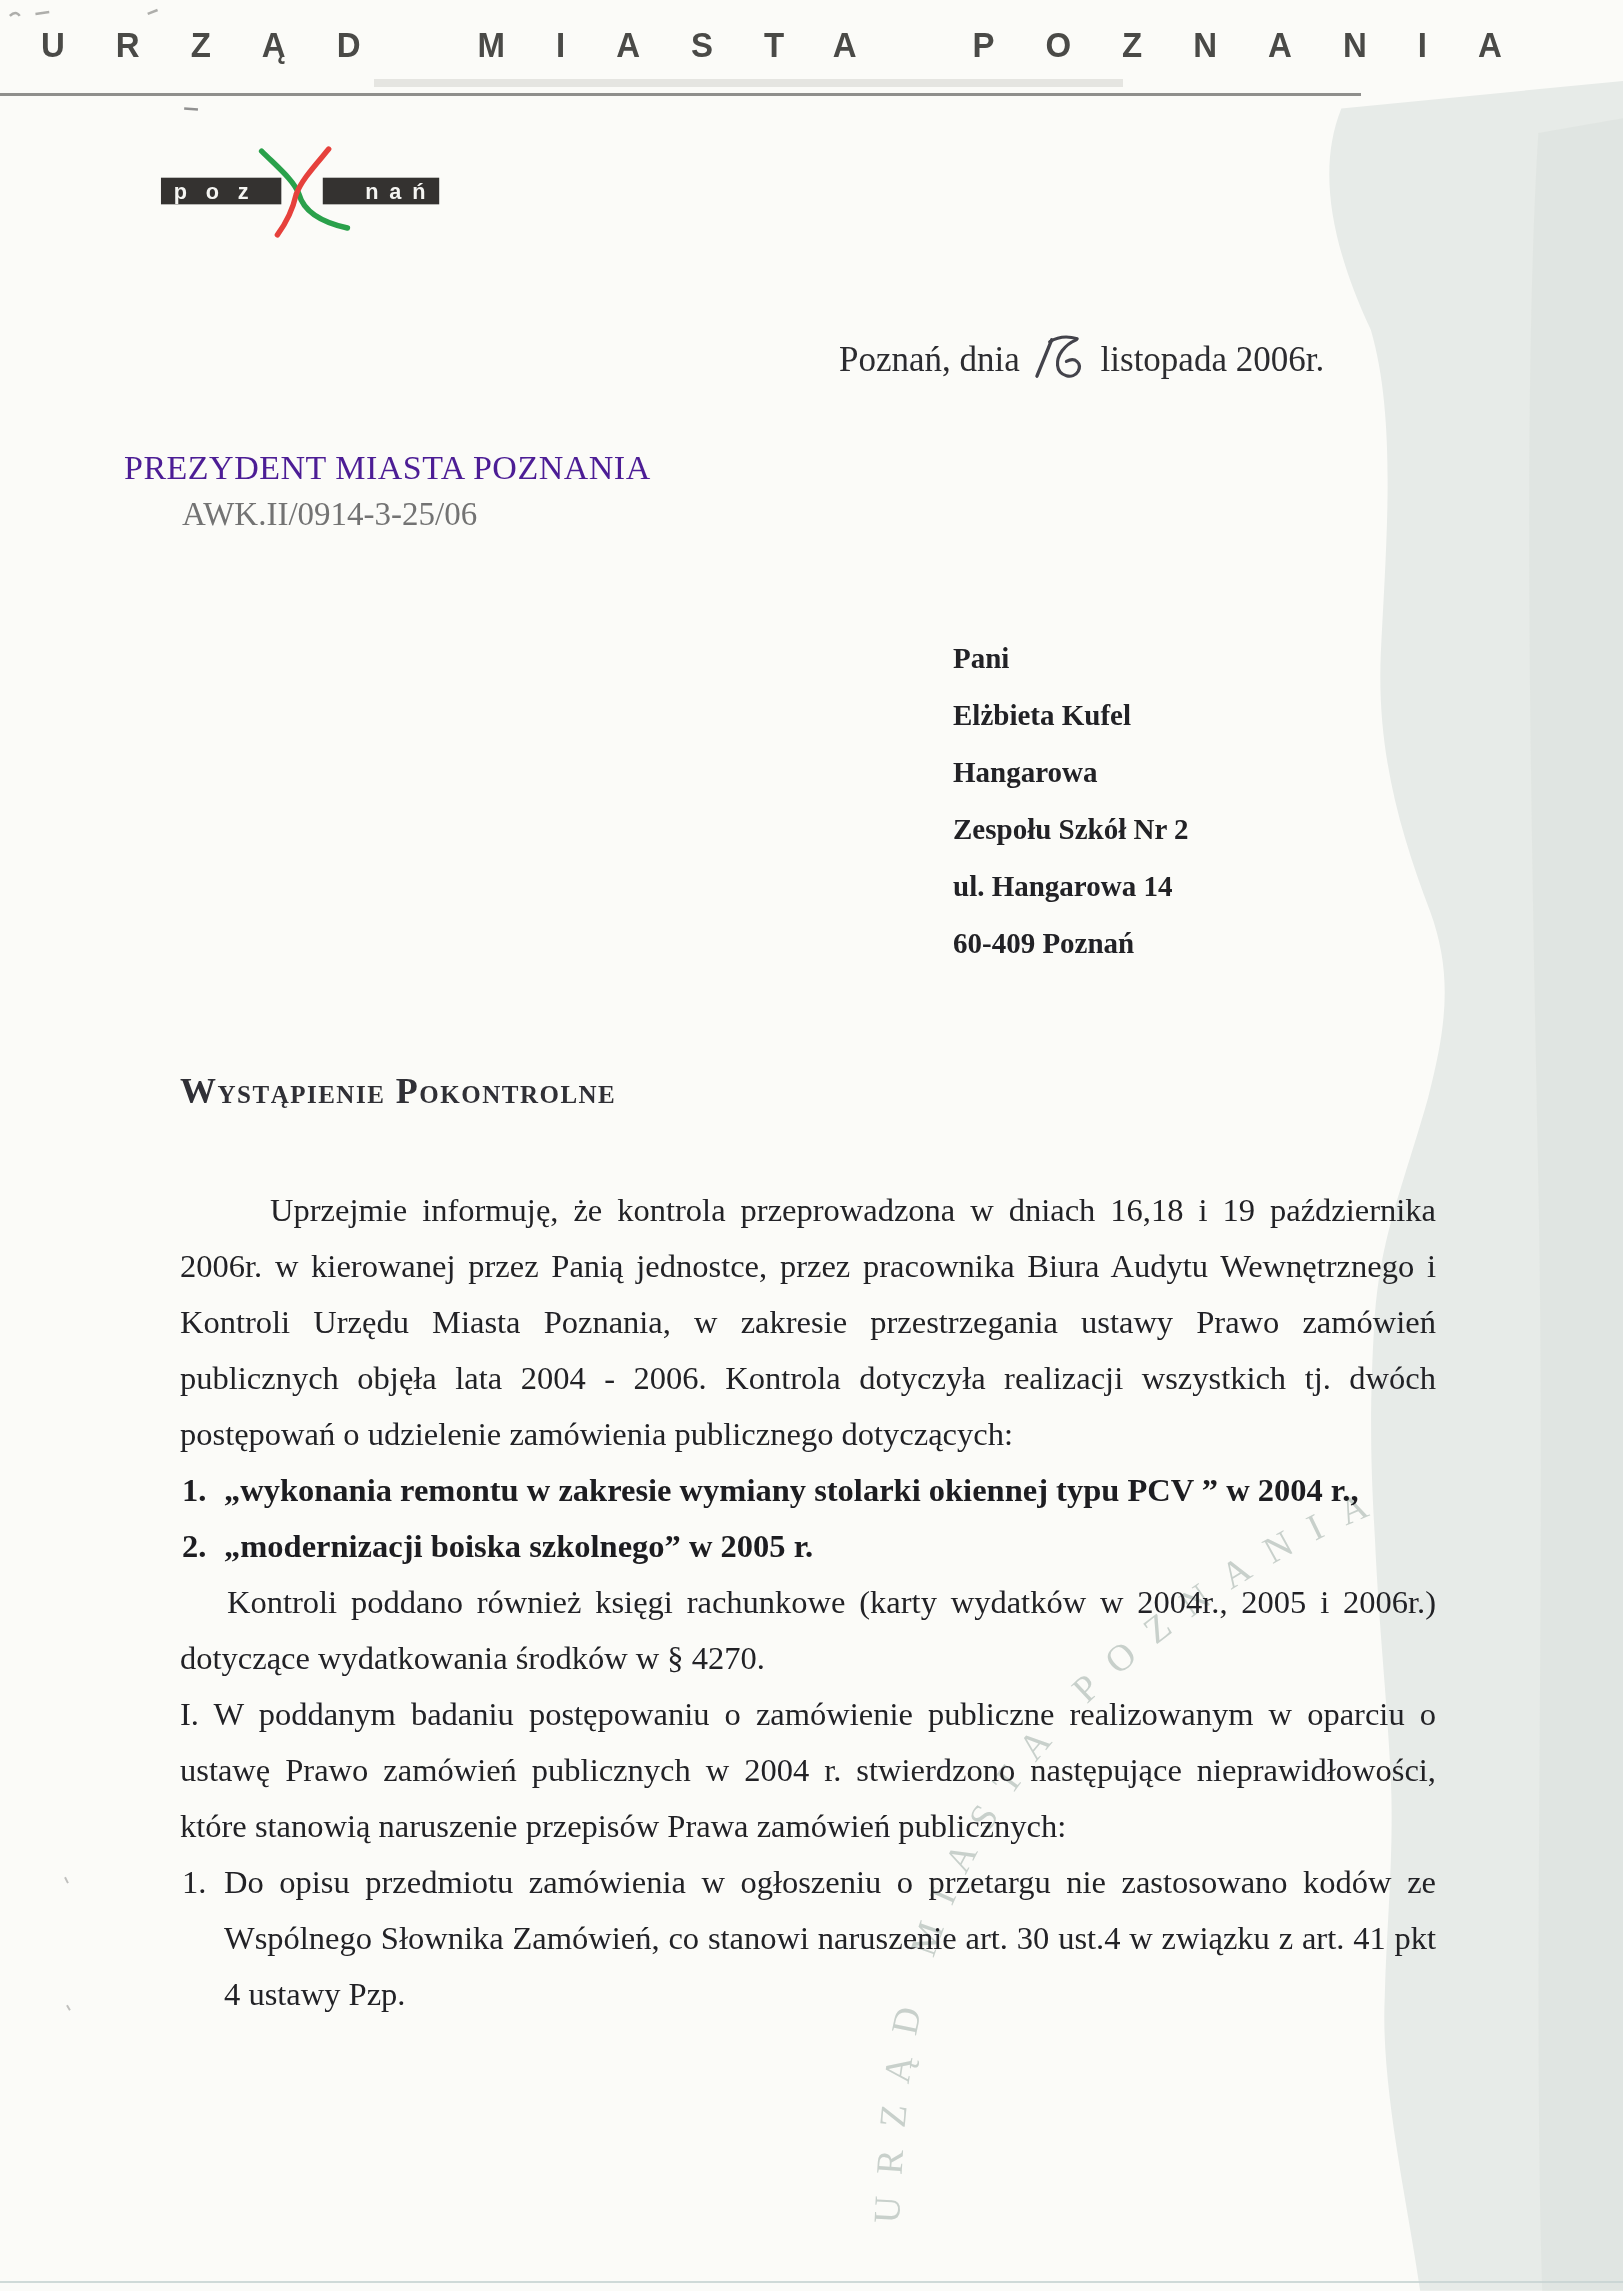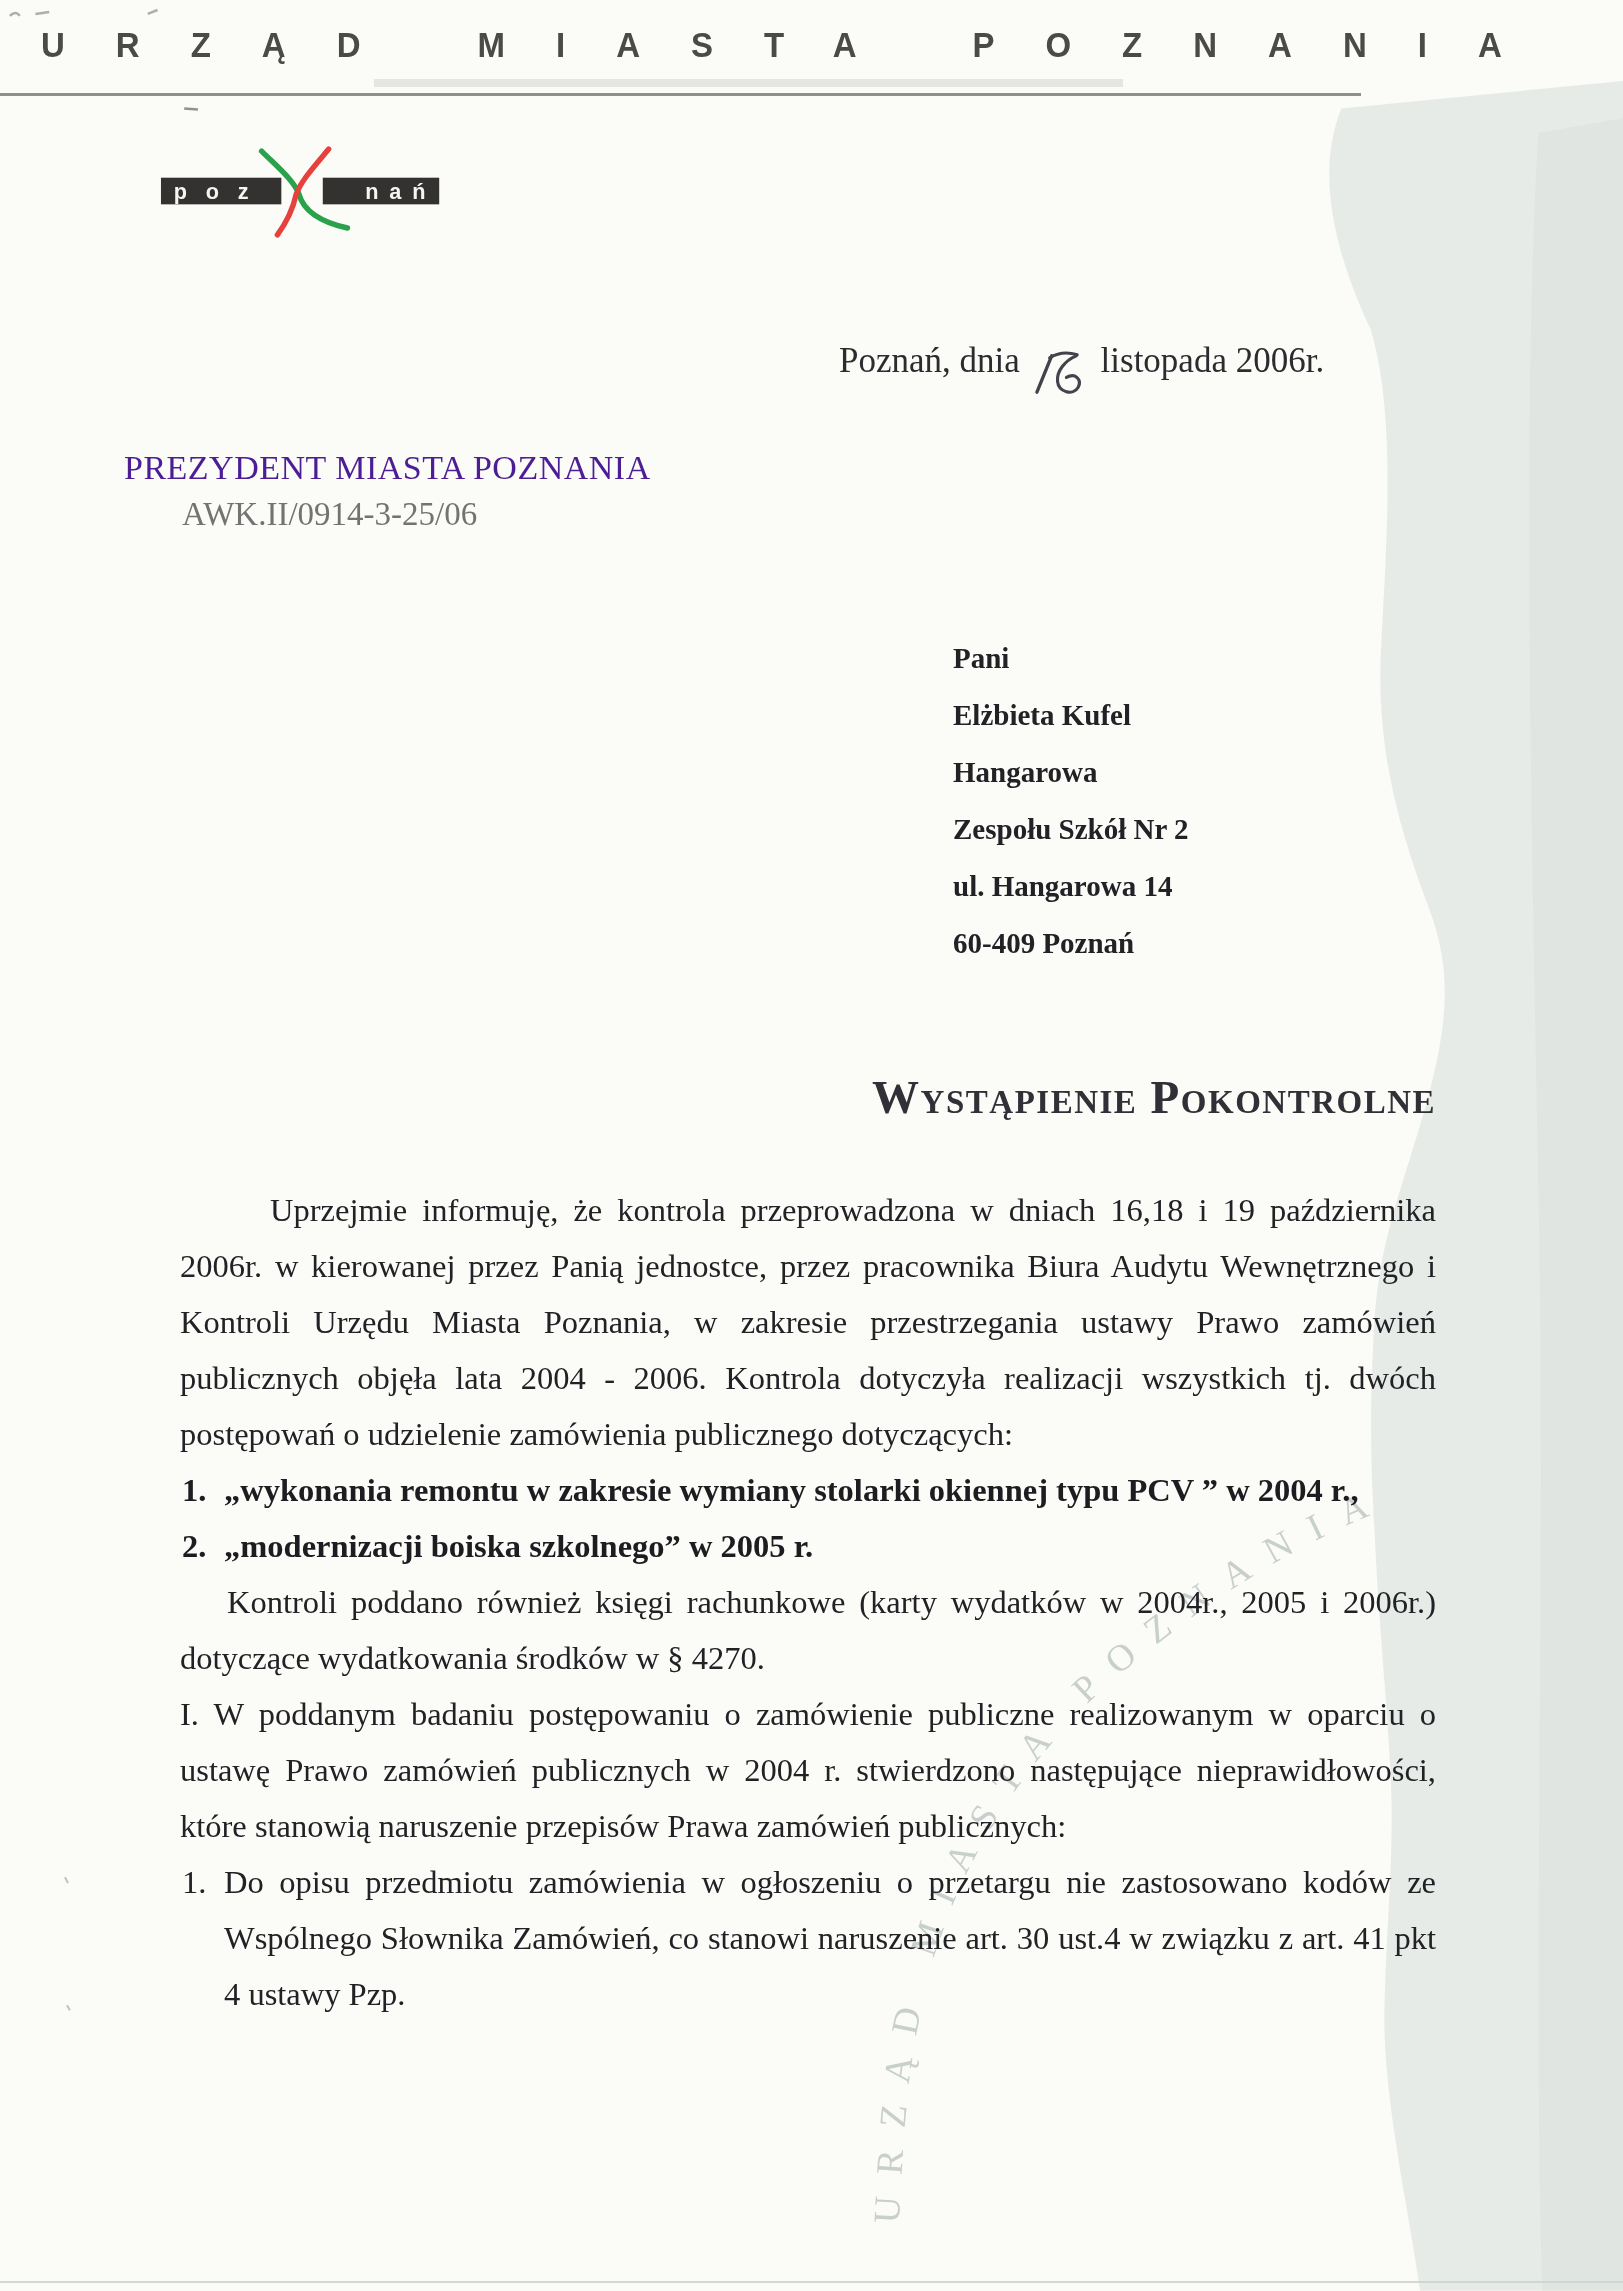--- a/index.html
+++ b/index.html
@@ -28,35 +28,35 @@
     position:absolute; top:0; left:0; pointer-events:none;
   }
   .bottom-scan-line {
     position:absolute; top:2281px; left:0; width:1623px; height:2px;
     background:#c7d3d2; opacity:.85;
   }
   
   .logo { position:absolute; top:143px; left:158px; }
   
   .dateline {
-    position:absolute; top:341px; left:839px; font-size:35px; color:#2c2c30;
-    display:flex; align-items:flex-start; gap:9.9px; white-space:nowrap;
+    position:absolute; top:325px; left:839px; font-size:35px; color:#2c2c30;
+    display:flex; align-items:flex-end; gap:9.9px; white-space:nowrap;
   }
   .handwritten { position:relative; top:5.9px; }
   
   .sender { position:absolute; top:449px; left:124px; }
   .sender-name { font-weight:normal; font-size:34px; letter-spacing:0.5px; color:#4c1d95; }
   .sender-ref  { font-size:33px; margin-top:8.9px; margin-left:58px; color:#737373; }
   
   .recipient { position:absolute; top:630px; left:953px; font-weight:bold;
     font-size:29px; line-height:57px; color:#222226; }
   
   .doc-title {
-    position:absolute; top:1070px; left:180px; width:1256px; text-align:right;
-    font-variant:small-caps; font-weight:bold; font-size:47px;
+    position:absolute; top:1070px; left:180px; width:1256px; text-align:left;
+    font-variant:small-caps; font-weight:bold; font-size:36px;
     letter-spacing:1.5px; color:#303036;
   }
   
   .body-text {
     position:absolute; top:1182px; left:180px; width:1256px;
     font-size:32.5px; line-height:56px; text-align:justify; color:#222226;
   }
   .body-text p { margin:0; }
   .p-indent-lg { text-indent:90px; }
   .p-indent-sm { text-indent:47px; }

